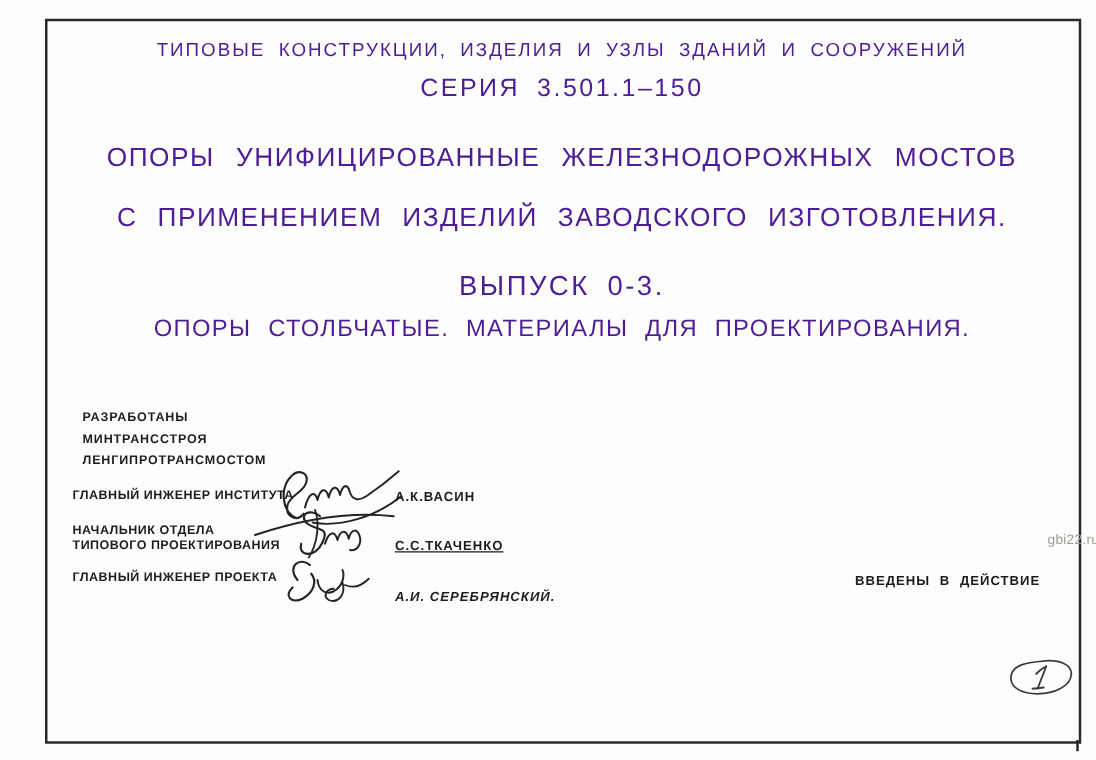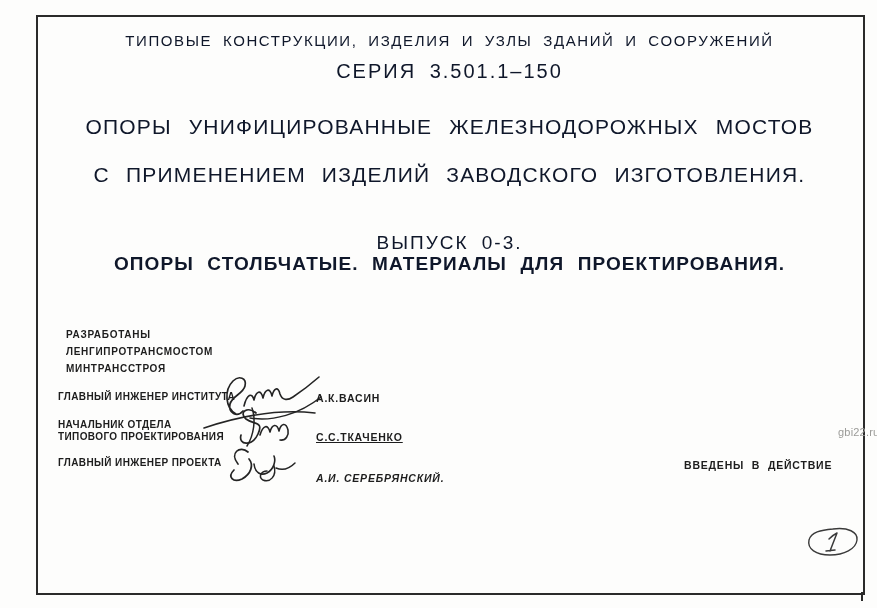--- a/index.html
+++ b/index.html
@@ -15,28 +15,28 @@
   .frame{
     position:absolute;left:36px;top:15px;width:825px;height:576px;
     border:2px solid #2a2a2a;
   }
   .frame-overshoot{
     position:absolute;left:861px;top:592px;width:2px;height:9px;background:#2a2a2a;
   }
   
   .drafted{
     position:absolute;left:36px;width:827px;
-    text-align:center;color:#0f172a;white-space:nowrap;
+    text-align:center;color:#4c1d95;white-space:nowrap;
   }
   .h-category{top:32px;font-size:15px;letter-spacing:1.6px;word-spacing:5px;}
   .h-series{top:60px;font-size:20px;letter-spacing:2px;word-spacing:6px;}
   .h-title1{top:115px;font-size:21px;letter-spacing:1.2px;word-spacing:10px;}
   .h-title2{top:163px;font-size:21px;letter-spacing:1.2px;word-spacing:9px;}
-  .h-issue{top:232px;font-size:19px;letter-spacing:2px;word-spacing:6px;}
-  .h-subtitle{top:253px;font-size:19px;letter-spacing:1.1px;word-spacing:7px;font-weight:bold;}
+  .h-issue{top:216px;font-size:22px;letter-spacing:2px;word-spacing:6px;}
+  .h-subtitle{top:253px;font-size:19px;letter-spacing:1.1px;word-spacing:7px;}
   
   .hw{
     font-weight:700;text-transform:uppercase;color:#1d1d1d;
     white-space:nowrap;
   }
   .dev-block{
     position:absolute;left:66px;top:326px;
     font-size:10px;letter-spacing:0.7px;line-height:17px;
   }
   .role{position:absolute;left:58px;font-size:10px;letter-spacing:0.4px;line-height:12px;}
@@ -71,22 +71,22 @@
 
   <div class="drafted h-category">ТИПОВЫЕ КОНСТРУКЦИИ, ИЗДЕЛИЯ И УЗЛЫ ЗДАНИЙ И СООРУЖЕНИЙ</div>
   <div class="drafted h-series">СЕРИЯ 3.501.1–150</div>
   <div class="drafted h-title1">ОПОРЫ УНИФИЦИРОВАННЫЕ ЖЕЛЕЗНОДОРОЖНЫХ МОСТОВ</div>
   <div class="drafted h-title2">С ПРИМЕНЕНИЕМ ИЗДЕЛИЙ ЗАВОДСКОГО ИЗГОТОВЛЕНИЯ.</div>
   <div class="drafted h-issue">ВЫПУСК 0-3.</div>
   <div class="drafted h-subtitle">ОПОРЫ СТОЛБЧАТЫЕ. МАТЕРИАЛЫ ДЛЯ ПРОЕКТИРОВАНИЯ.</div>
 
   <div class="hw dev-block">
     <div>Разработаны</div>
+    <div>Минтрансстроя</div>
     <div>Ленгипротрансмостом</div>
-    <div>Минтрансстроя</div>
   </div>
 
   <div class="hw role role-1">
     <div>Главный инженер института</div>
   </div>
   <div class="hw role role-2">
     <div>Начальник отдела</div>
     <div>типового проектирования</div>
   </div>
   <div class="hw role role-3">

